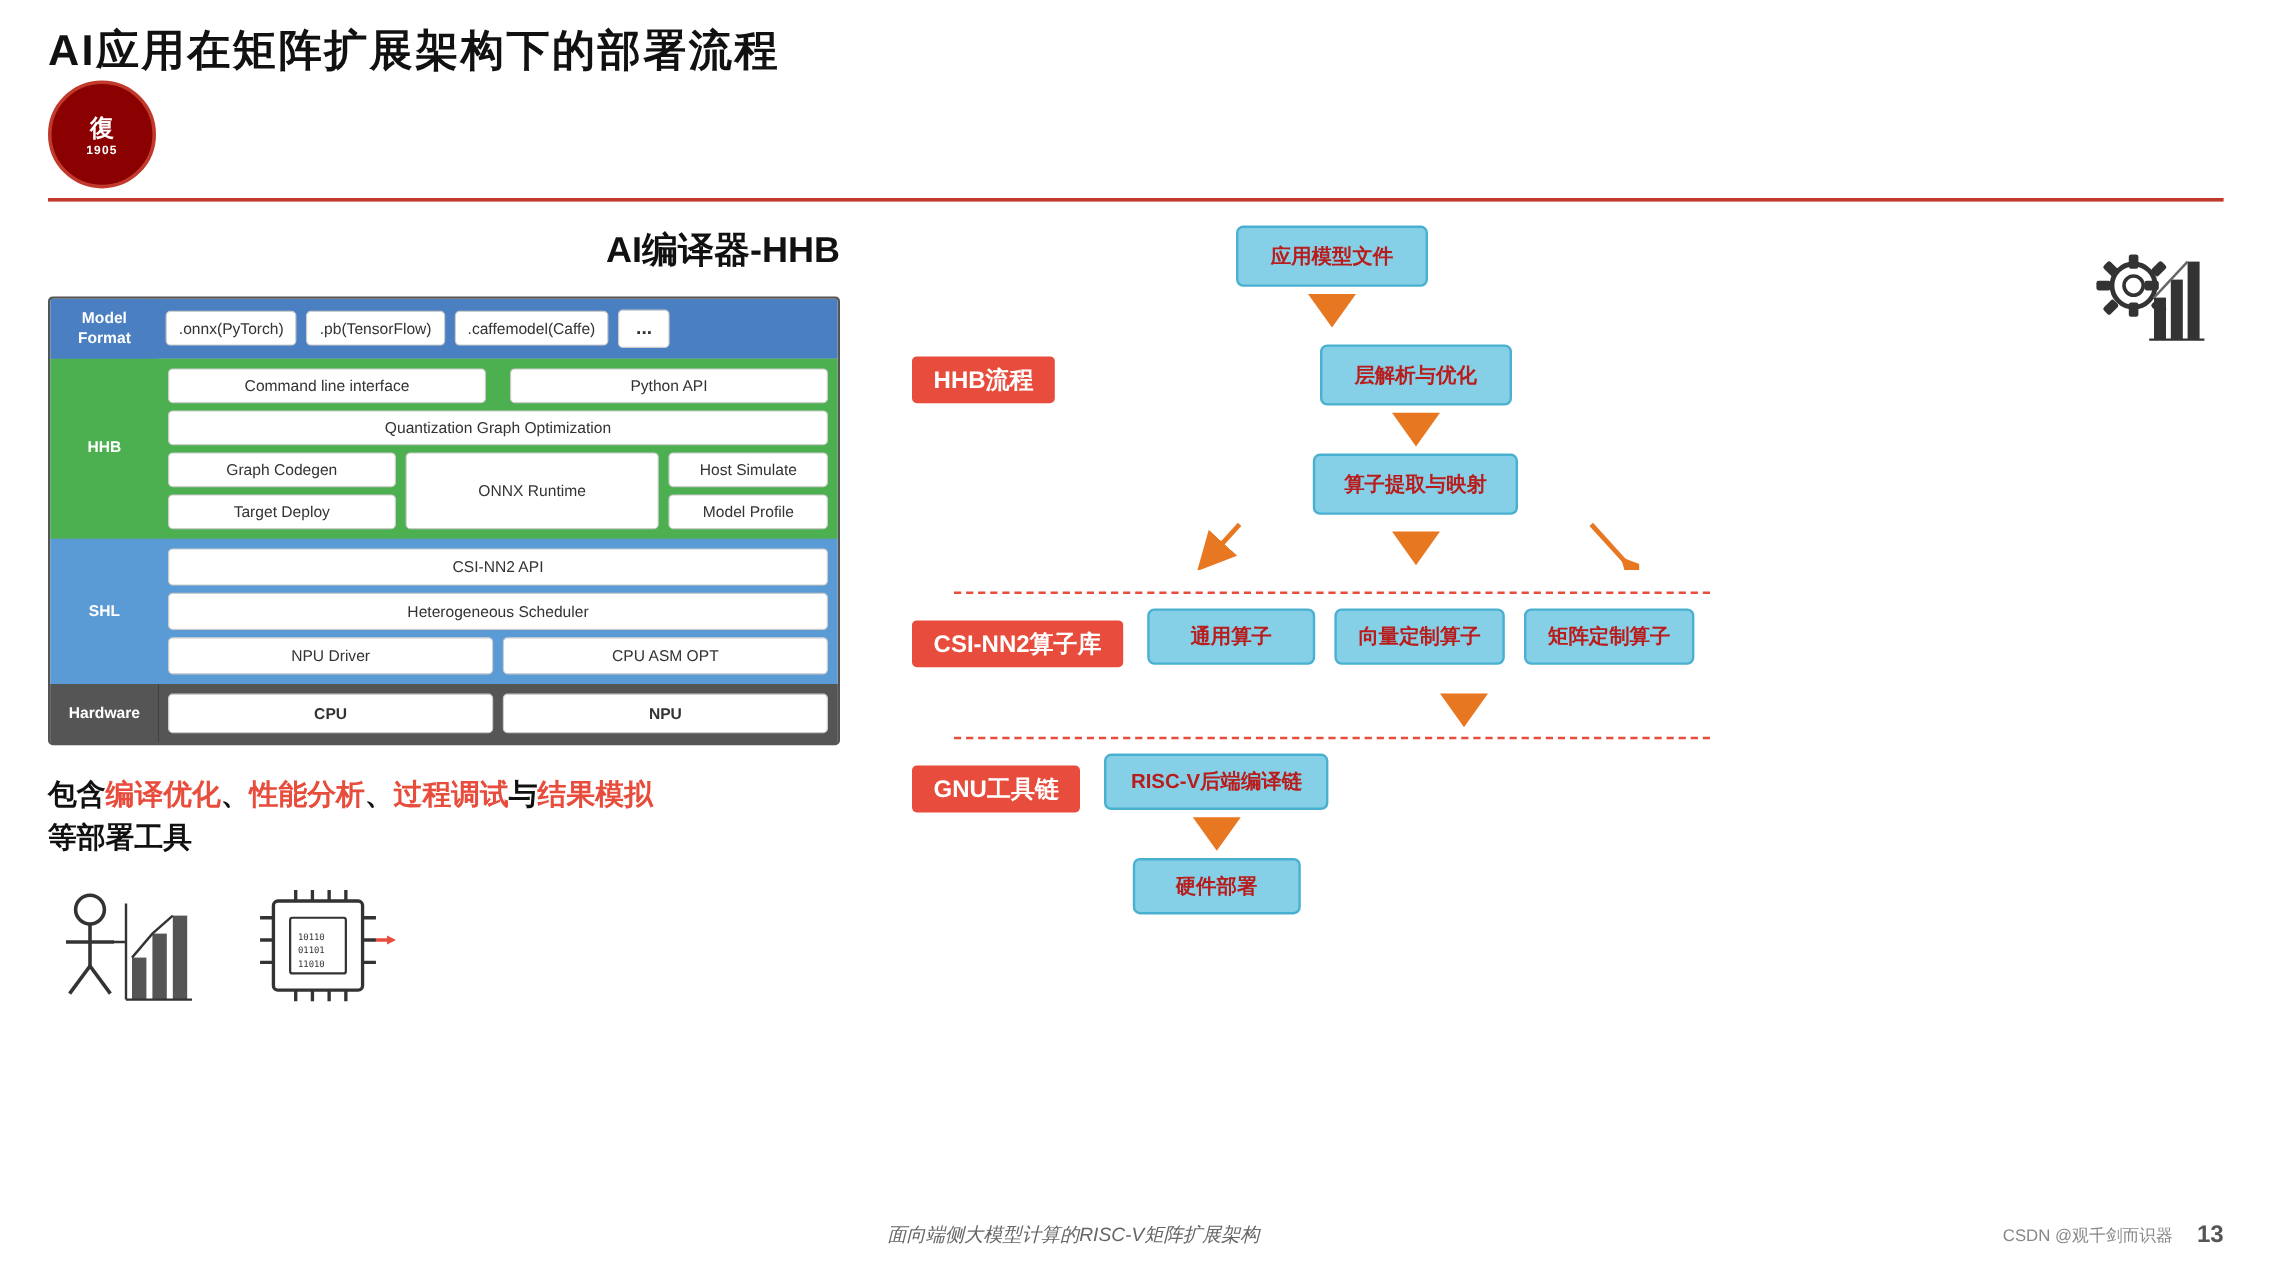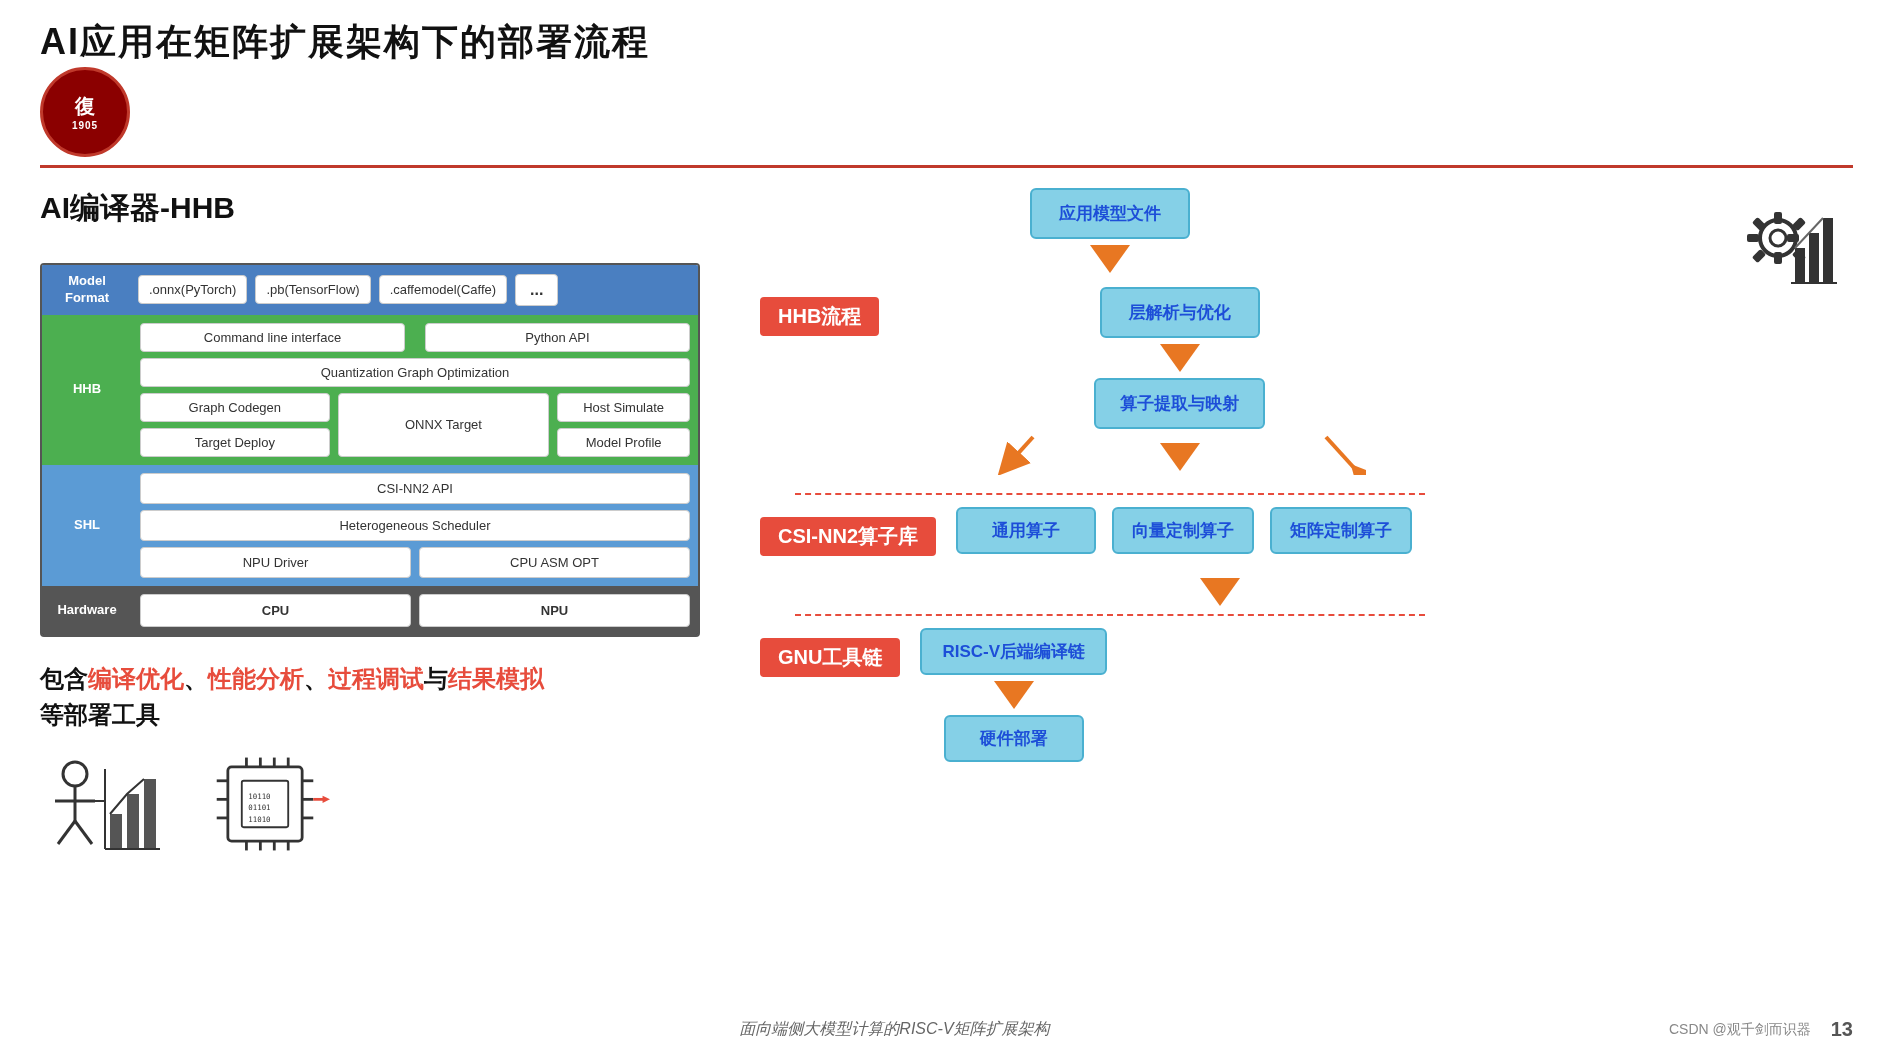--- a/index.html
+++ b/index.html
@@ -65,22 +65,22 @@
     }
 
     
     .left-panel {
       width: 660px;
       flex-shrink: 0;
     }
     .compiler-title {
       font-size: 30px;
       font-weight: bold;
-      text-align: left;
-      margin-bottom: 34px;
+      text-align: right;
+      margin-bottom: 18px;
       color: #111;
     }
 
     
     .arch-diagram {
       border: 2px solid #555;
       border-radius: 4px;
       overflow: hidden;
     }
 
@@ -260,21 +260,21 @@
       margin-bottom: 10px;
     }
 
     .flow-box {
       background: #85d0e7;
       border: 2px solid #4ab0d0;
       border-radius: 6px;
       padding: 10px 20px;
       font-size: 17px;
       font-weight: bold;
-      color: #1d4ed8;
+      color: #b91c1c;
       text-align: center;
       white-space: nowrap;
     }
 
     
     .labeled-section {
       display: flex;
       align-items: flex-start;
       gap: 20px;
       width: 100%;
@@ -392,21 +392,21 @@
           <div class="hhb-row1">
             <div class="hhb-box">Command line interface</div>
             <div class="hhb-box">Python API</div>
           </div>
           <div class="hhb-box full">Quantization Graph Optimization</div>
           <div class="hhb-row2">
             <div class="hhb-col">
               <div class="hhb-box">Graph Codegen</div>
               <div class="hhb-box">Target Deploy</div>
             </div>
-            <div class="hhb-box" style="flex:1;display:flex;align-items:center;justify-content:center;">ONNX Target</div>
+            <div class="hhb-box" style="flex:1;display:flex;align-items:center;justify-content:center;">ONNX Runtime</div>
             <div class="hhb-col" style="flex:0.7;">
               <div class="hhb-box">Host Simulate</div>
               <div class="hhb-box">Model Profile</div>
             </div>
           </div>
         </div>
       </div>
 
       <div class="shl-section">
         <div class="row-label blue2">SHL</div>

